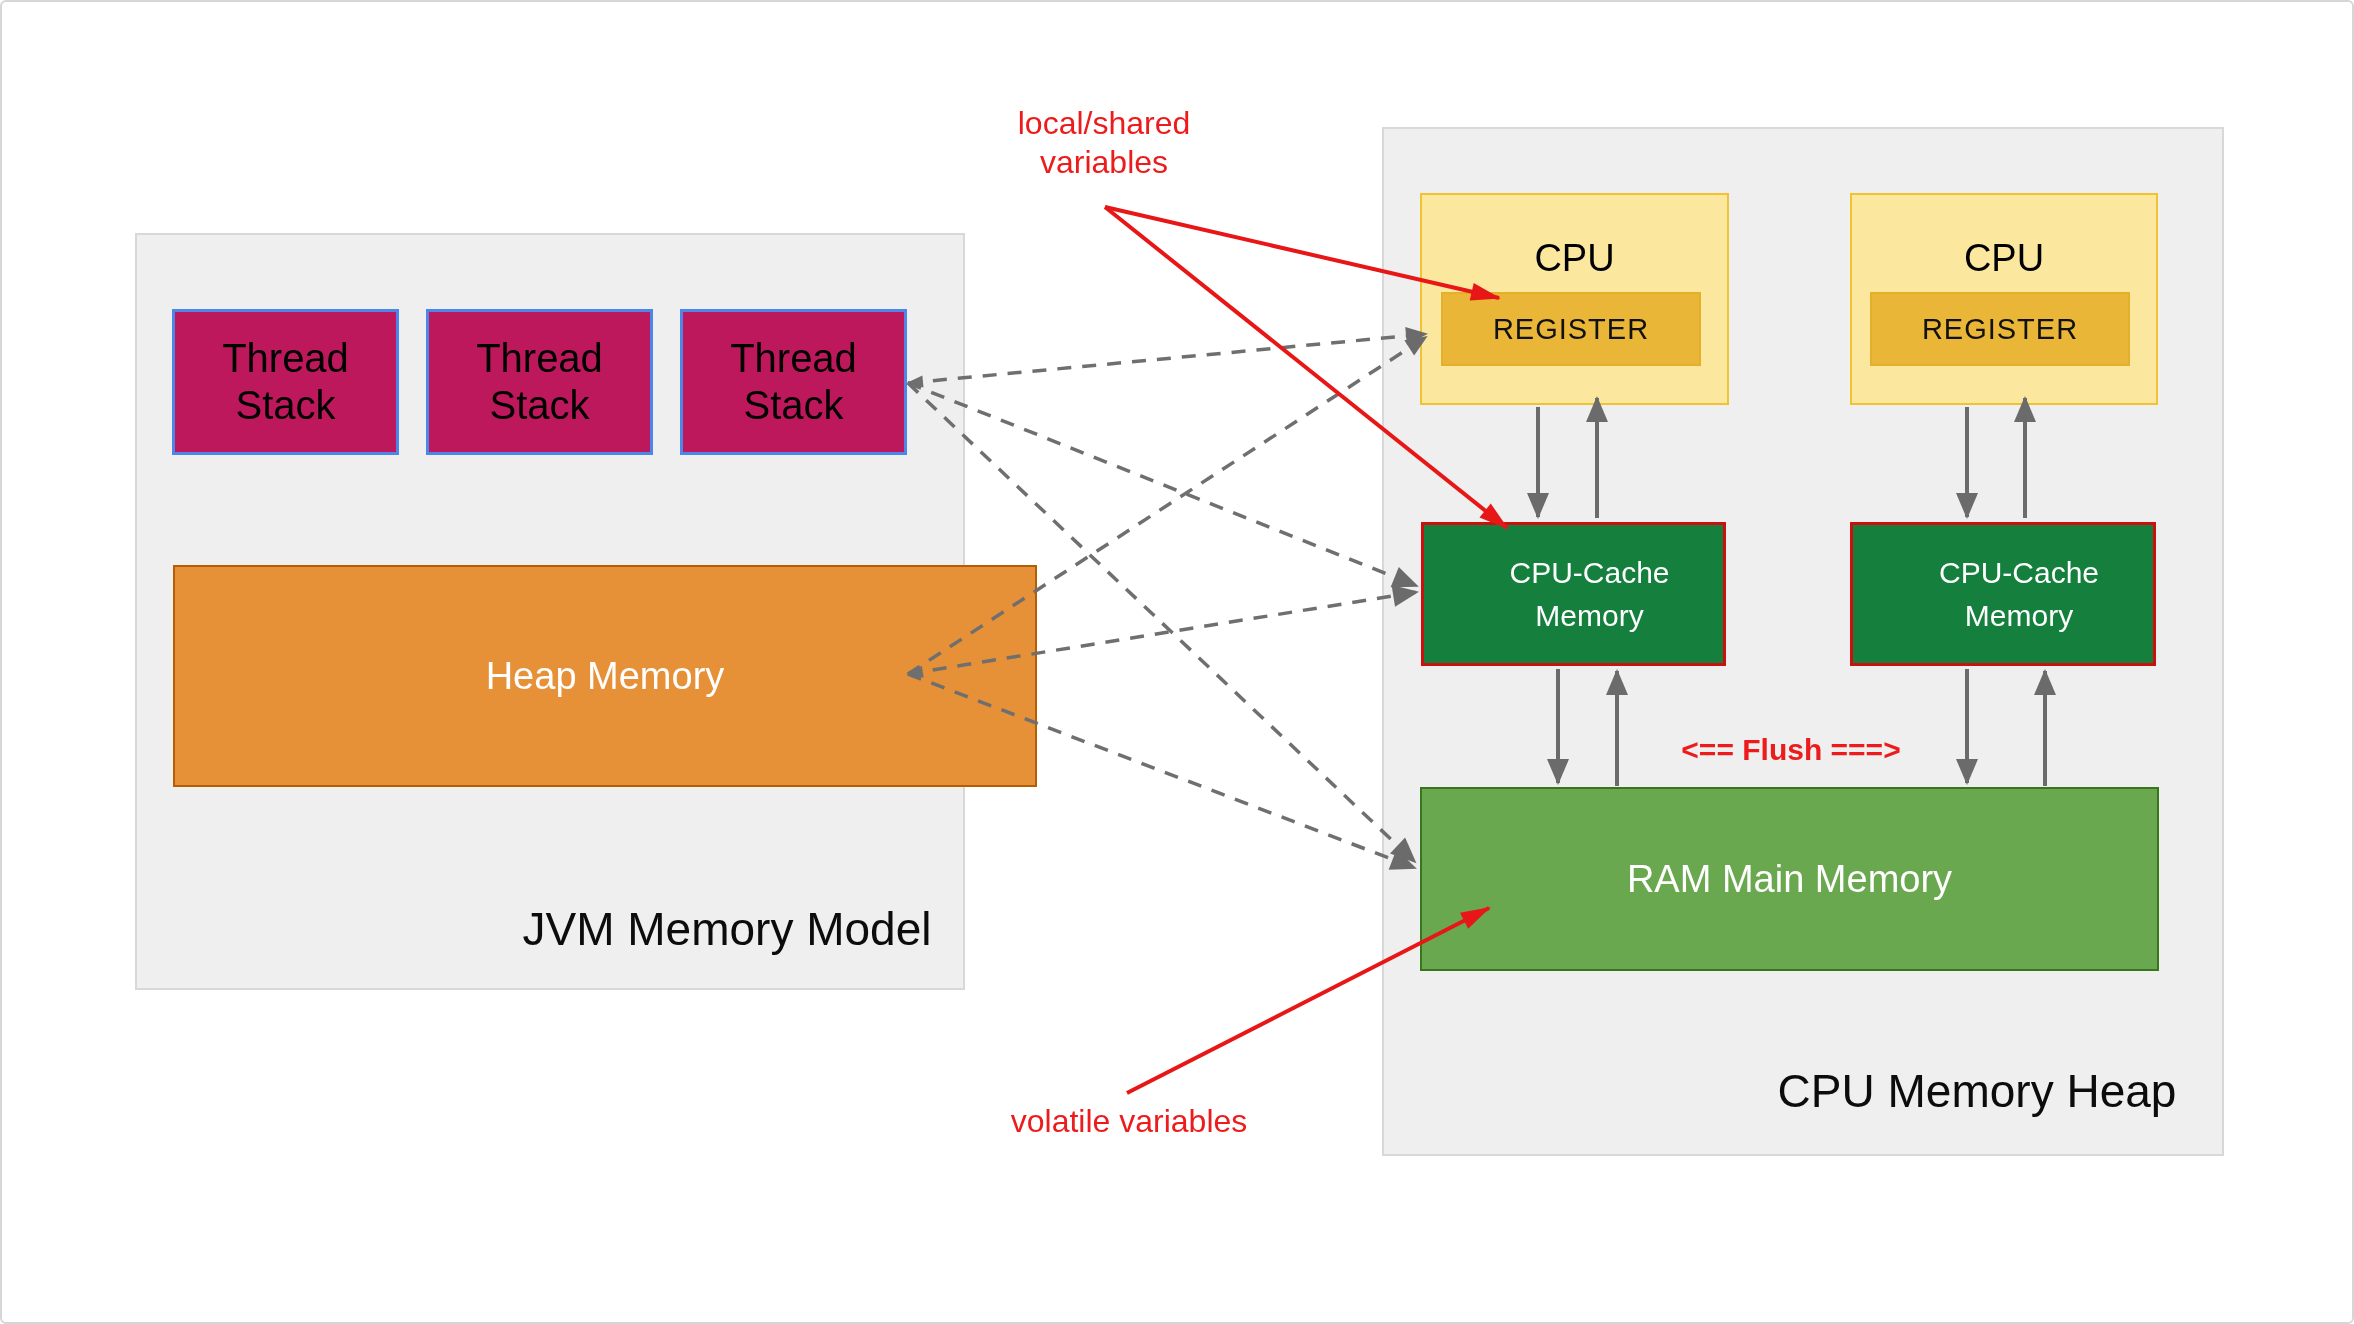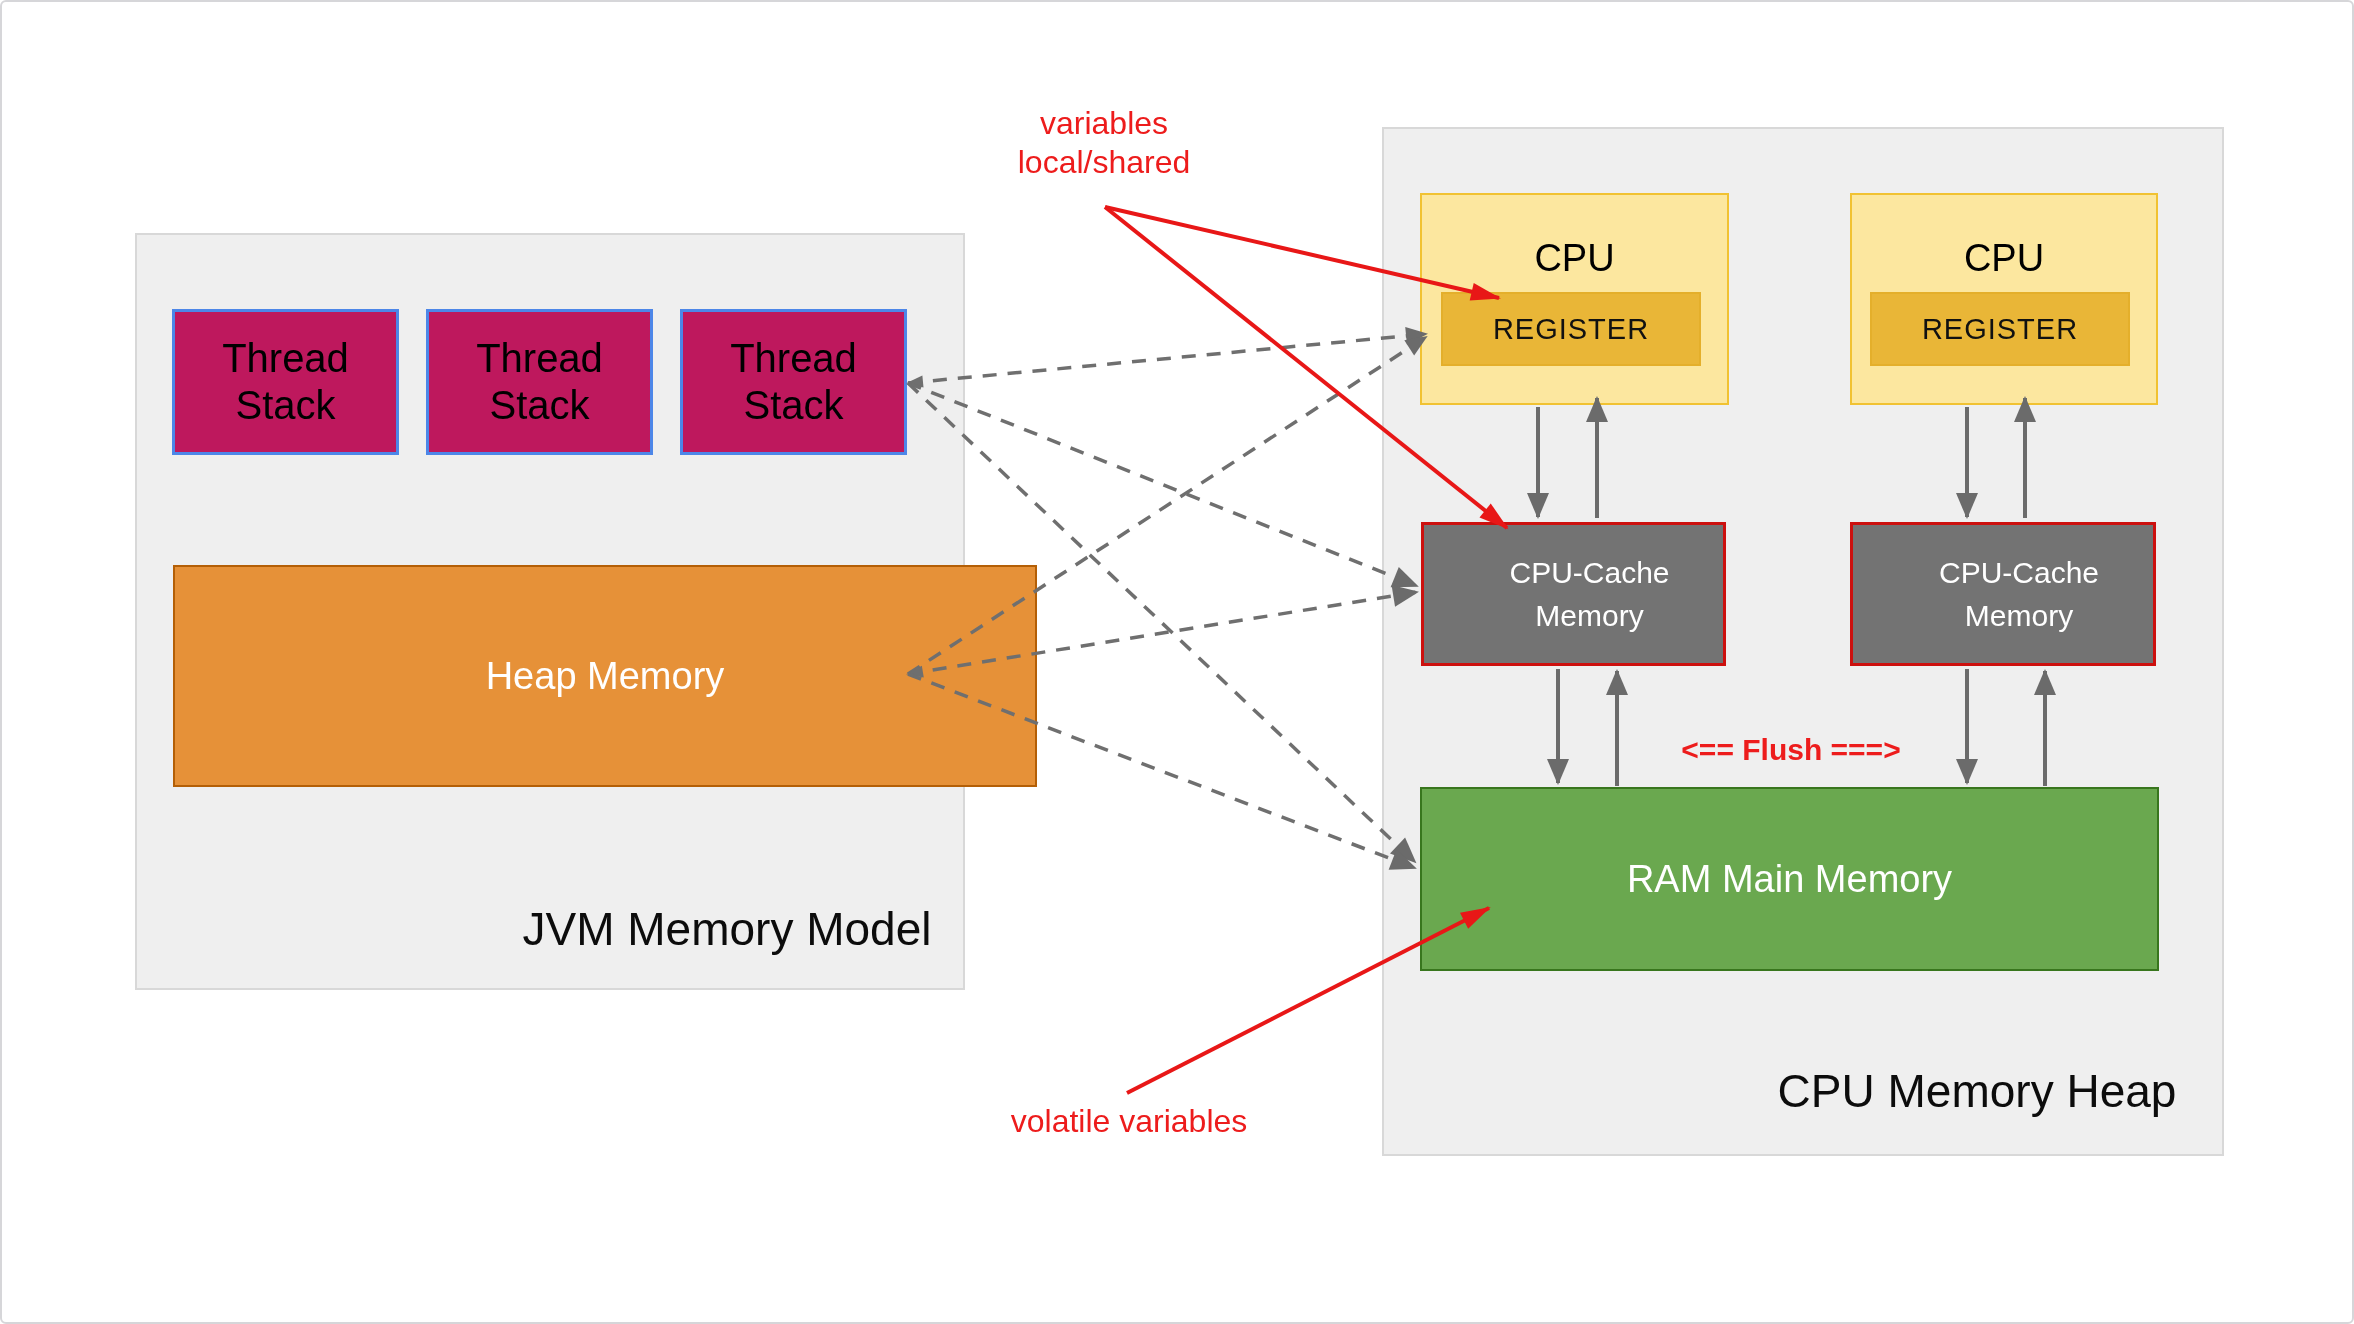--- a/index.html
+++ b/index.html
@@ -5,21 +5,21 @@
   html,body{margin:0;padding:0;background:#ffffff;font-family:"Liberation Sans","DejaVu Sans",sans-serif;}
   .page{position:relative;width:2354px;height:1324px;background:#ffffff;border:2px solid #d6d6d9;border-radius:6px;box-sizing:border-box;overflow:hidden;}
   .panel{position:absolute;background:#efefef;border:2px solid #d8d8d8;box-sizing:border-box;}
   .panel-title{position:absolute;color:#0c0c0c;font-size:46px;text-align:center;white-space:nowrap;}
   .box{position:absolute;box-sizing:border-box;display:flex;align-items:center;justify-content:center;text-align:center;}
   .ts-box{background:#be185d;border:3px solid #4d86e8;color:#000;font-size:40px;line-height:47px;}
   .heap-box{background:#e69138;border:2px solid #b45f06;color:#ffffff;font-size:38px;}
   .cpu-box{background:#fce79f;border:2px solid #f1c232;color:#000;justify-content:center;align-items:flex-start;font-size:38px;}
   .cpu-box .cpu-title{margin-top:42px;}
   .reg-box{background:#e9b637;border:2px solid #e4af2b;color:#111;font-size:29px;letter-spacing:1px;}
-  .cache-box{background:#737373;border:3px solid #cc100e;color:#ffffff;font-size:30px;line-height:43px;flex-direction:column;padding-left:32px;}
+  .cache-box{background:#15803d;border:3px solid #cc100e;color:#ffffff;font-size:30px;line-height:43px;flex-direction:column;padding-left:32px;}
   .ram-box{background:#6aa84f;border:2px solid #38761d;color:#ffffff;font-size:38px;}
   .red-note{position:absolute;color:#ed1c1c;font-size:32px;line-height:39px;text-align:center;white-space:nowrap;}
   .flush-note{position:absolute;color:#ed1c1c;font-size:30px;font-weight:bold;text-align:center;white-space:nowrap;margin-top:9px;}
   svg.overlay{position:absolute;left:0;top:0;pointer-events:none;}
   .dash{stroke:#6f6f6f;stroke-width:3.5;stroke-dasharray:14 11;fill:none;}
   .solid{stroke:#6b6b6b;stroke-width:4;fill:none;}
   .redline{stroke:#e81717;stroke-width:4;fill:none;}
 </style>
 </head>
 <body>
@@ -83,22 +83,22 @@
 
   <div class="box ram-box" style="left:1418px;top:785px;width:739px;height:184px;">
     <span>RAM Main Memory</span>
   </div>
 
   <div class="flush-note" style="left:1639px;top:722px;width:300px;">&lt;== Flush ===&gt;</div>
 
   <div class="panel-title" style="left:1675px;top:1062px;width:600px;">CPU Memory Heap</div>
 
   <div class="red-note" style="left:902px;top:102px;width:400px;">
-    <div>variables</div>
-      <div>local/shared</div>
+    <div>local/shared</div>
+      <div>variables</div>
   </div>
   <div class="red-note" style="left:927px;top:1100px;width:400px;">volatile variables</div>
 
   <svg class="overlay" width="2354" height="1324" viewBox="0 0 2354 1324">
     <defs>
       <marker id="ah-gray-big" markerUnits="userSpaceOnUse" markerWidth="32" markerHeight="28" refX="26" refY="13" orient="auto">
         <path d="M2,2 L28,13 L2,24 Z" fill="#6b6b6b"></path>
       </marker>
       <marker id="ah-gray-mid" markerUnits="userSpaceOnUse" markerWidth="28" markerHeight="24" refX="22" refY="11" orient="auto">
         <path d="M2,2 L24,11 L2,20 Z" fill="#6b6b6b"></path>

